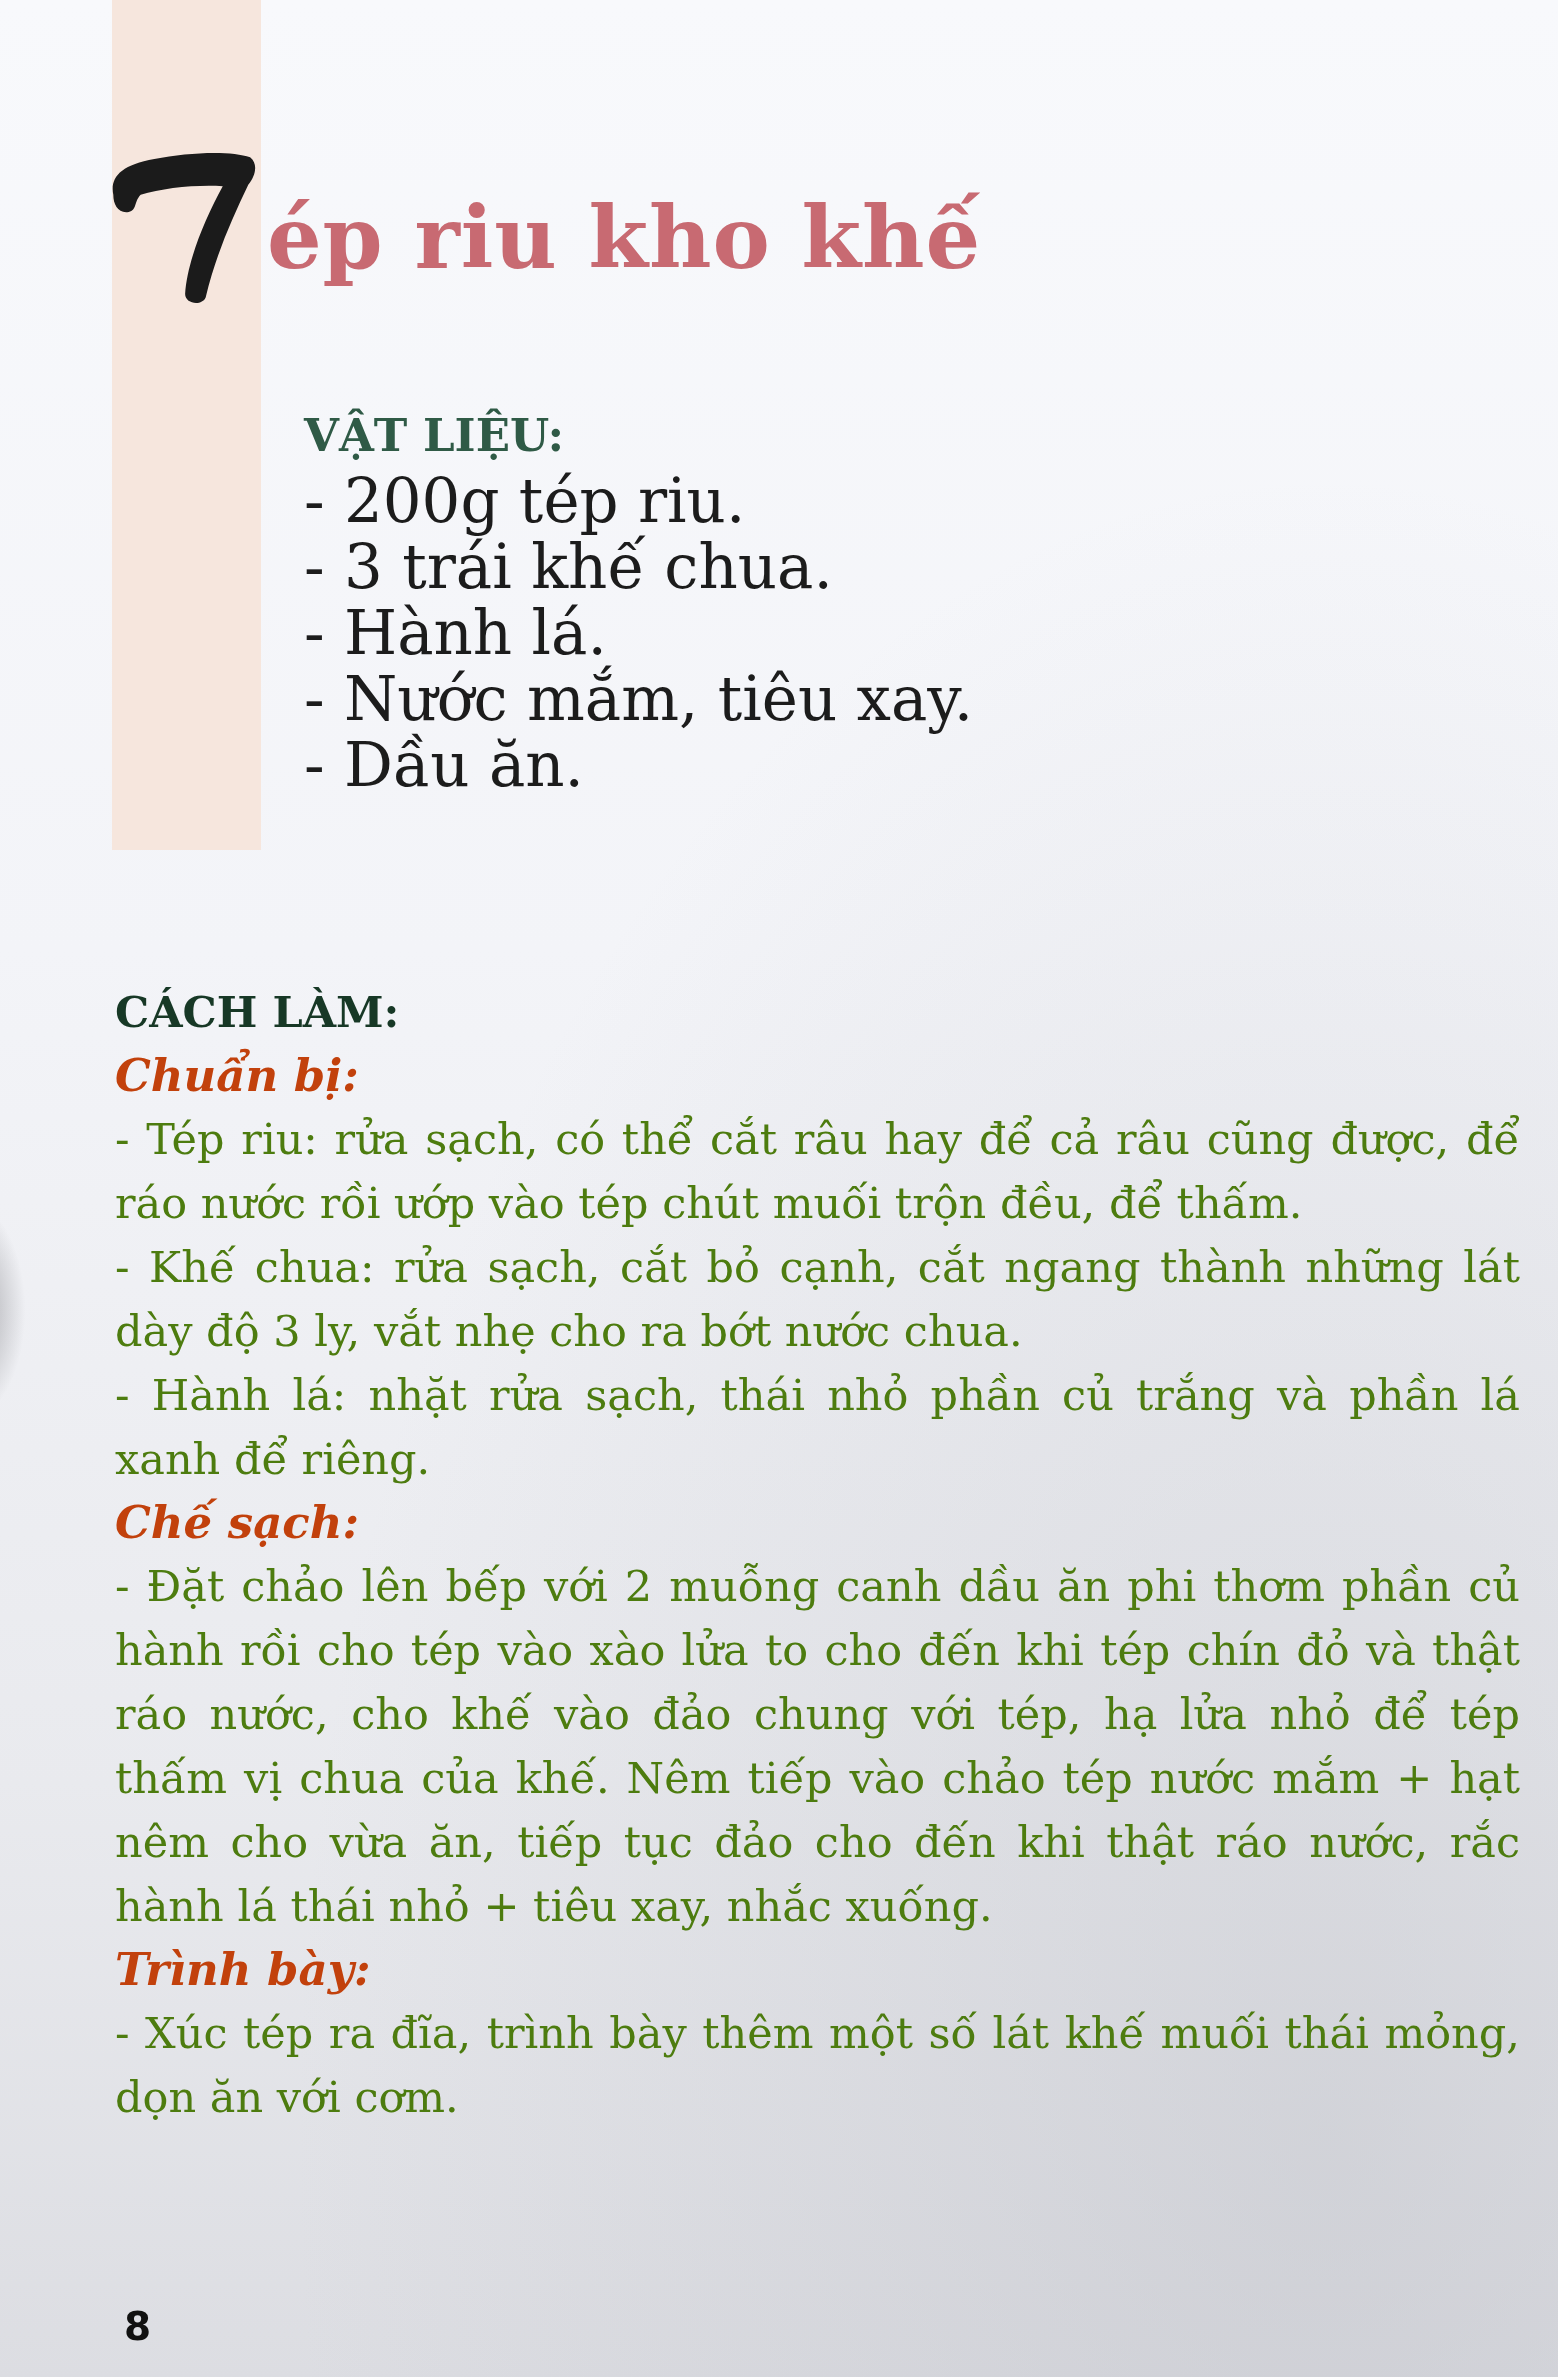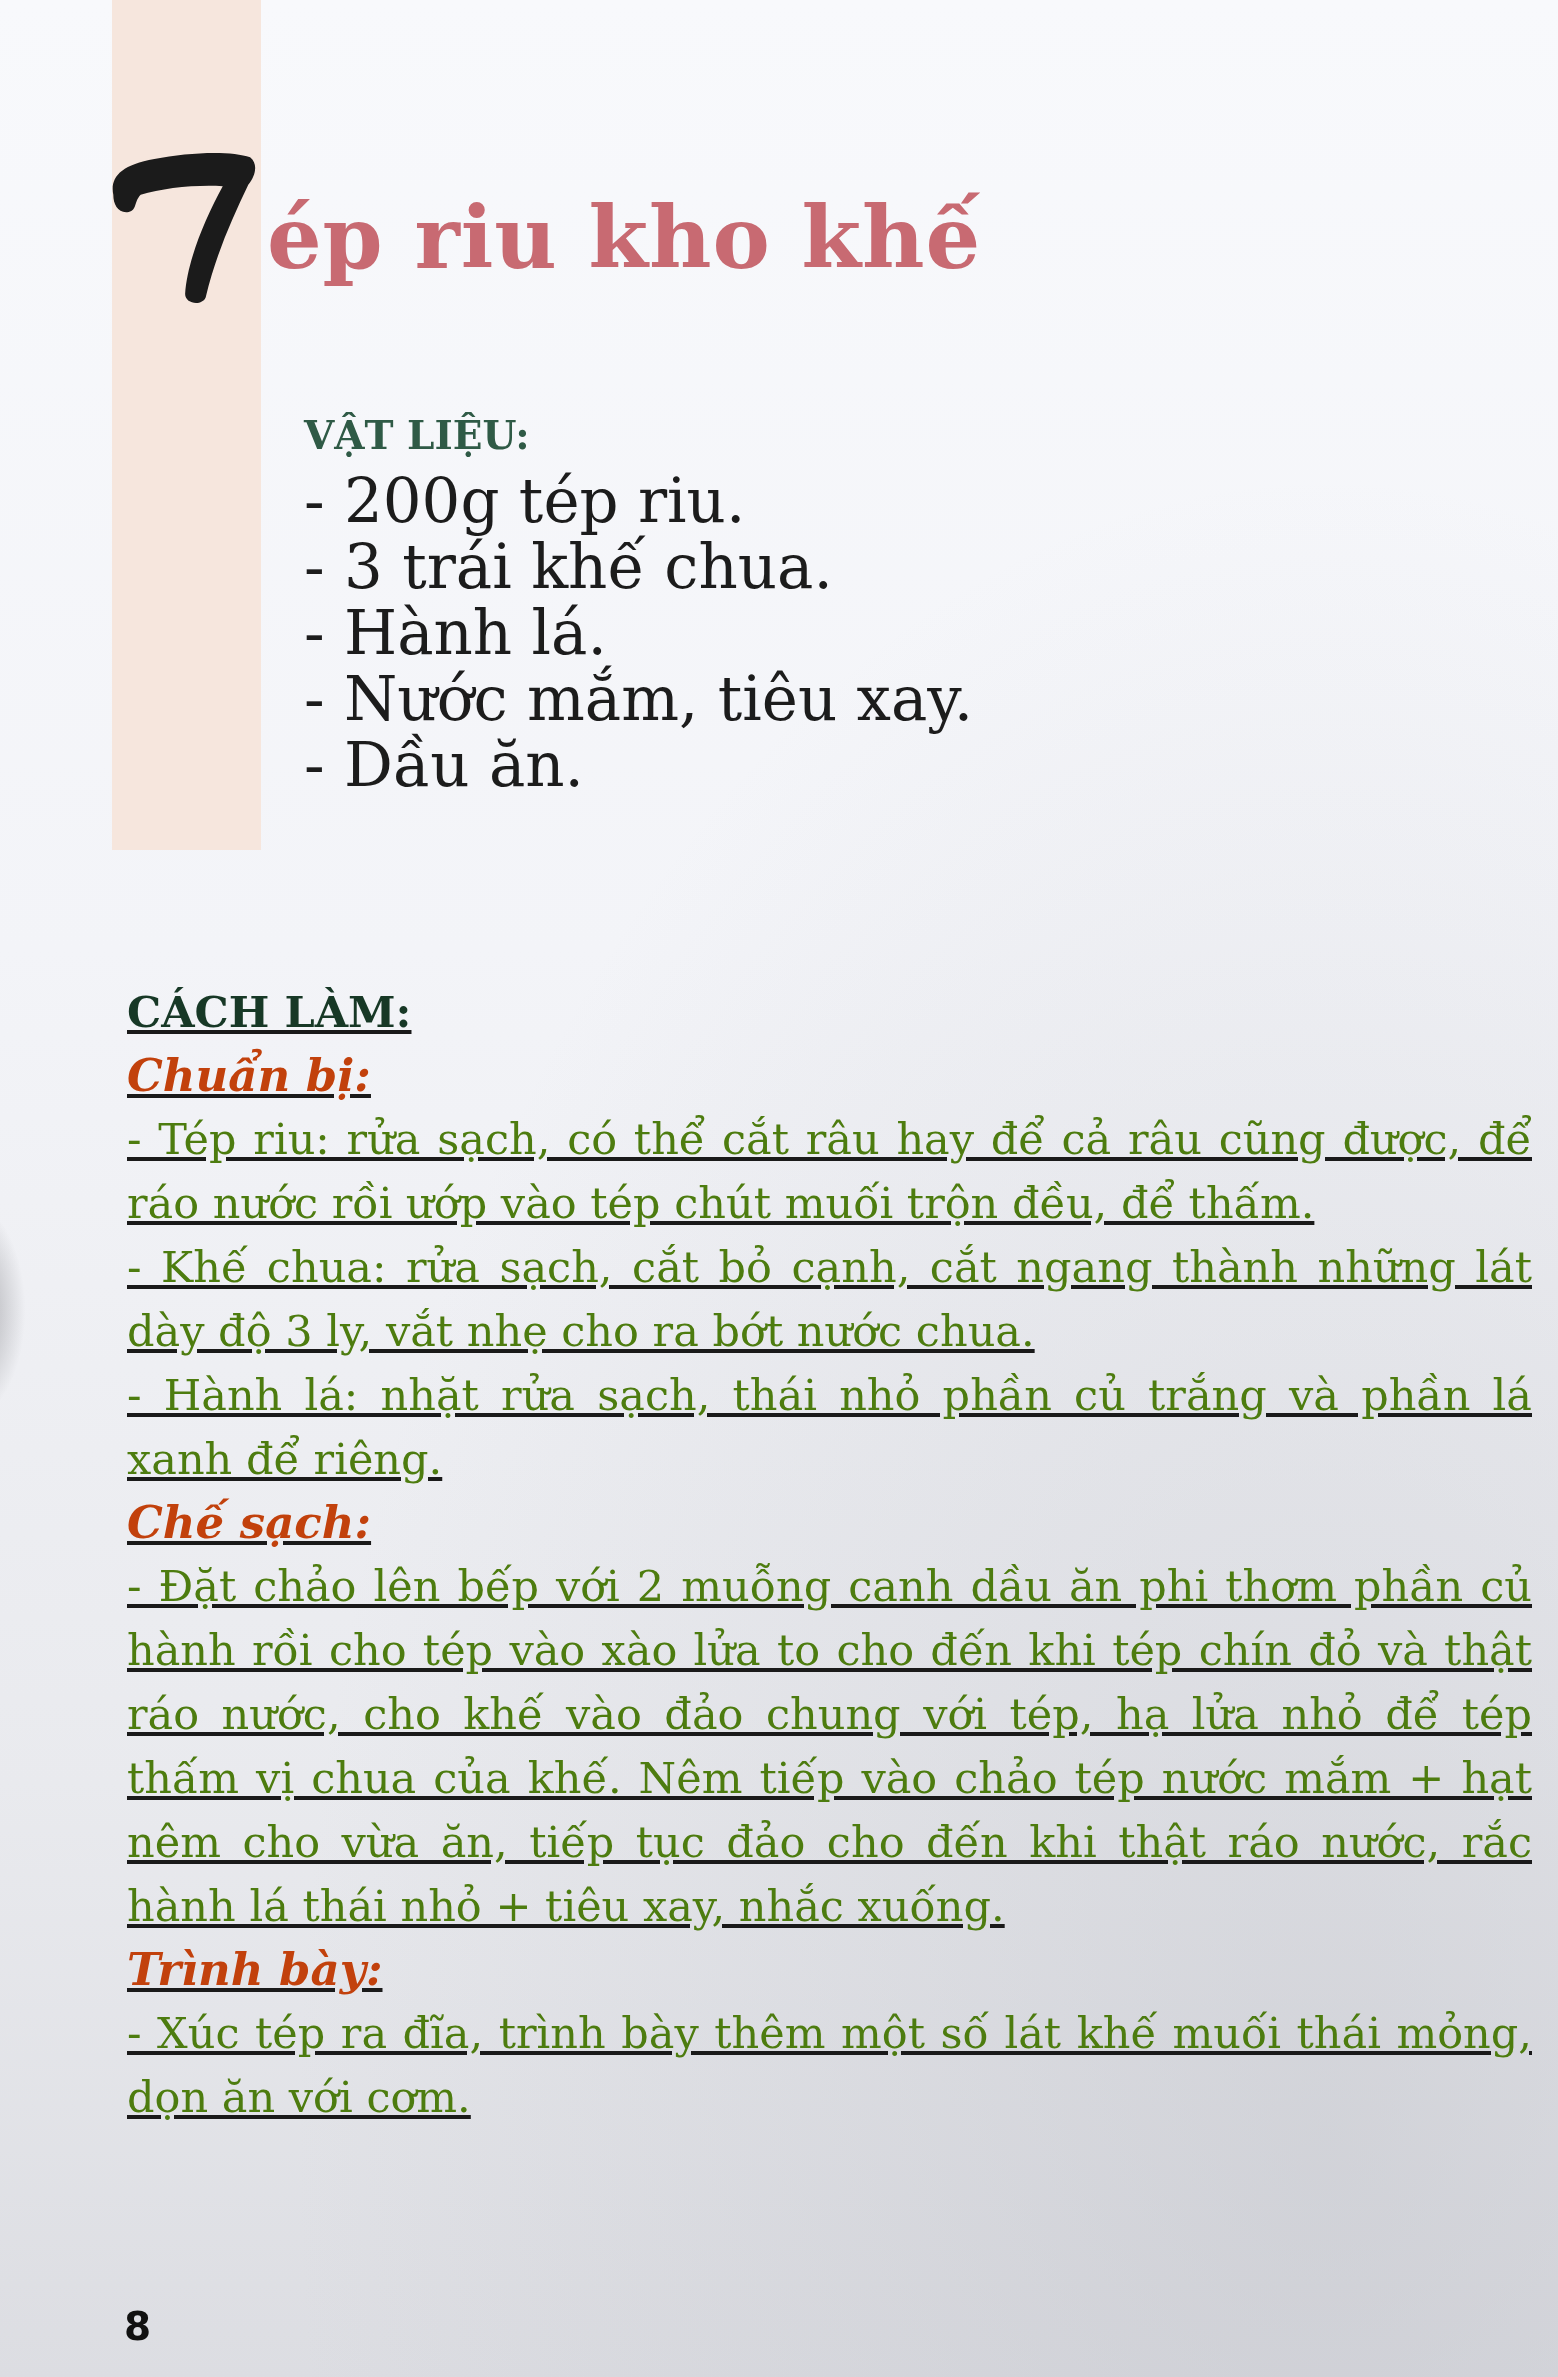--- a/index.html
+++ b/index.html
@@ -28,28 +28,28 @@
   .title {
     position:absolute; left:267px; top:187px;
     font-family:"DejaVu Serif", serif; font-weight:bold;
     font-size:86px; color:#c86a72; letter-spacing:0.9px; white-space:nowrap;
   }
   .ingredients {
     position:absolute; left:304px; top:403px;
   }
   .h-green {
     font-family:"DejaVu Serif", serif; font-weight:bold;
-    color:#2f5a46; font-size:39px; line-height:65px;
+    color:#2f5a46; font-size:45px; line-height:65px;
   }
   .ing-item {
     font-family:"DejaVu Serif", serif; font-size:61px; line-height:66px;
     color:#1c1c1c; white-space:nowrap;
   }
   .method {
-    position:absolute; left:127px; top:981px; width:1405px;text-decoration:underline;
+    position:absolute; left:115px; top:981px; width:1405px;
   }
   .h-dark {
     font-family:"DejaVu Serif", serif; font-weight:bold;
     color:#173826; font-size:43px; line-height:63px;
   }
   .sub-red {
     font-family:"DejaVu Serif", serif; font-weight:bold; font-style:italic;
     color:#c2410c; font-size:45px; line-height:63px;
   }
   .para {

